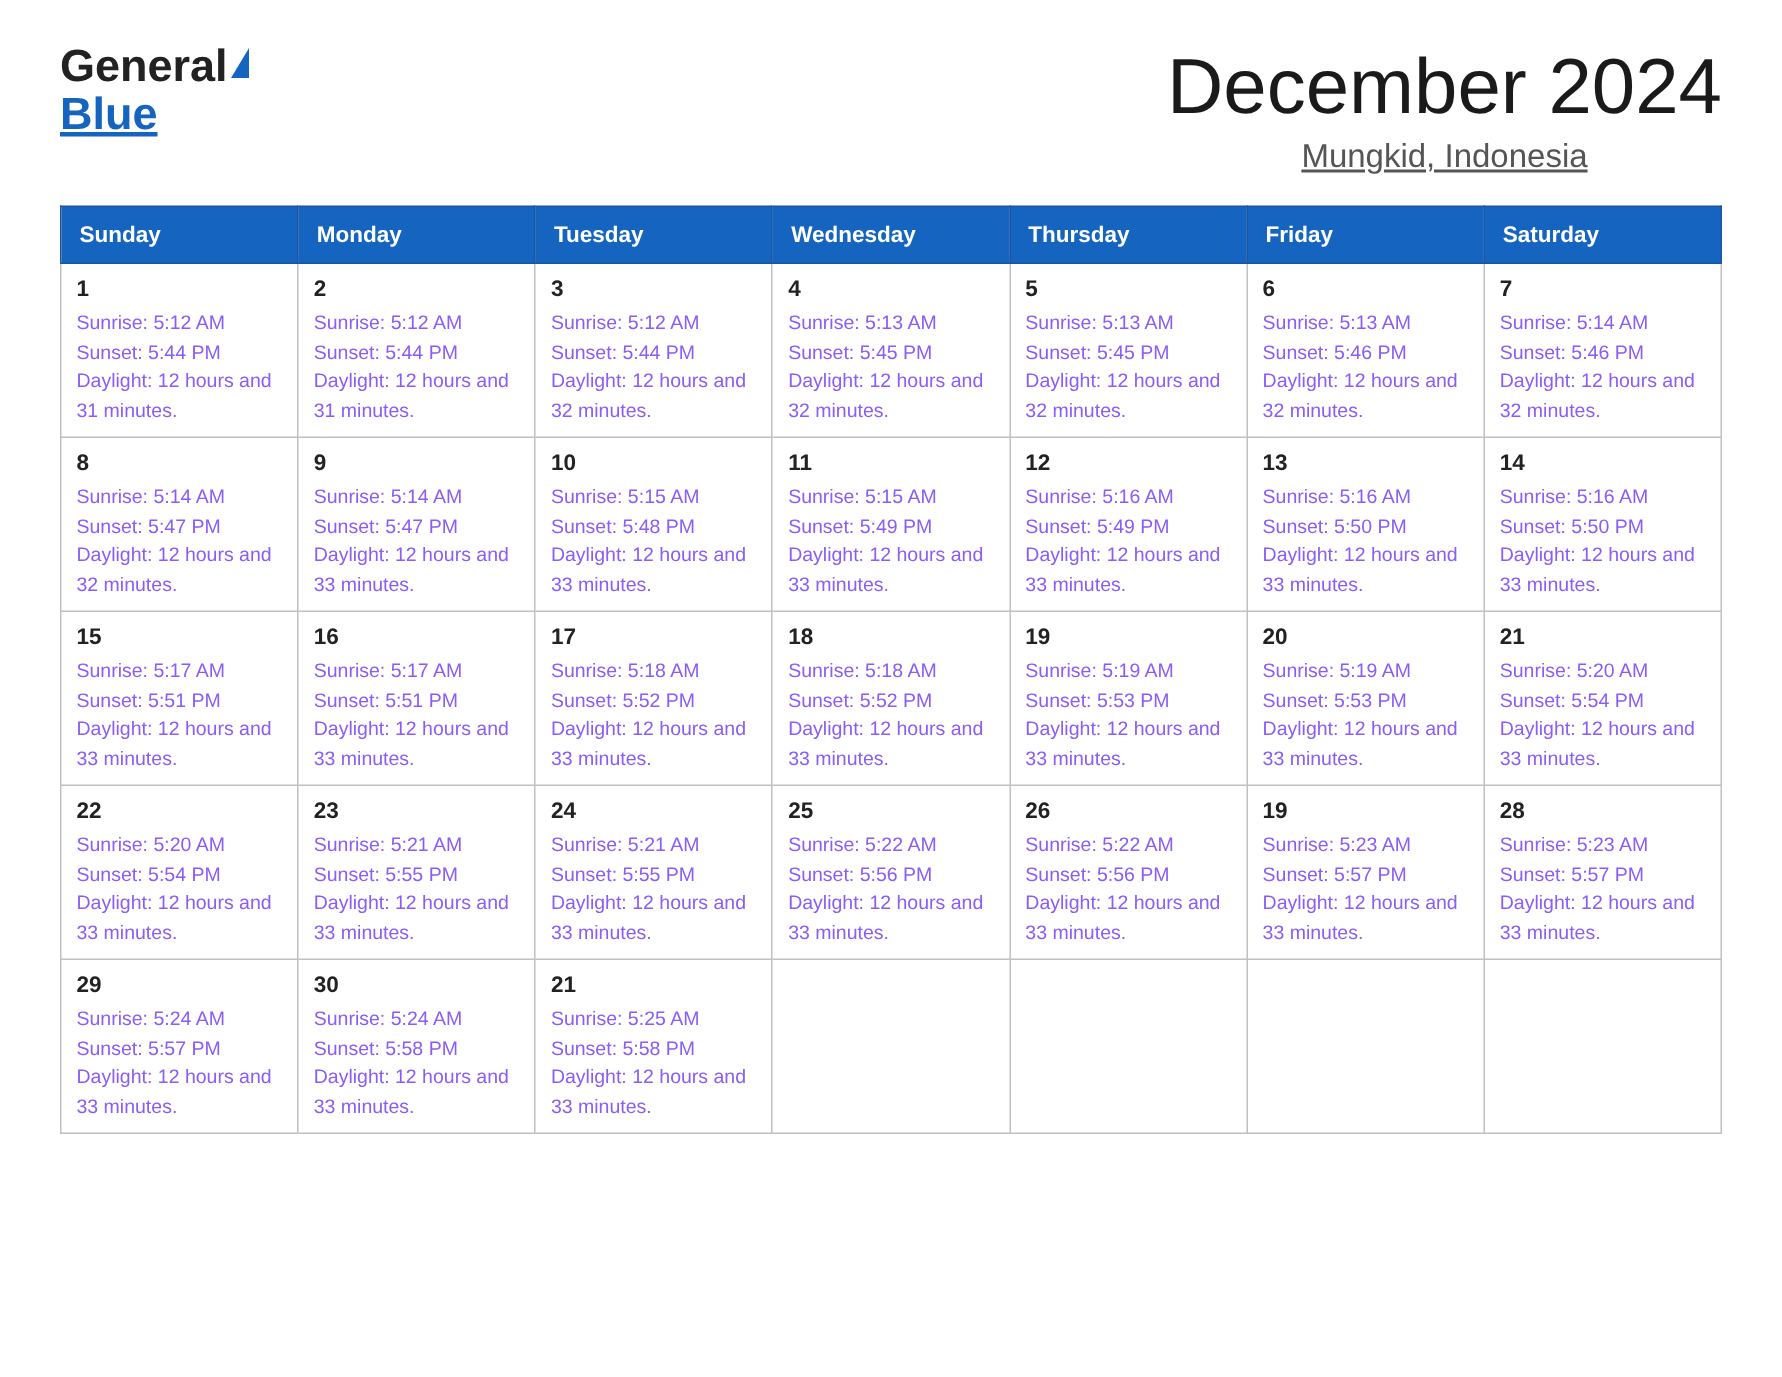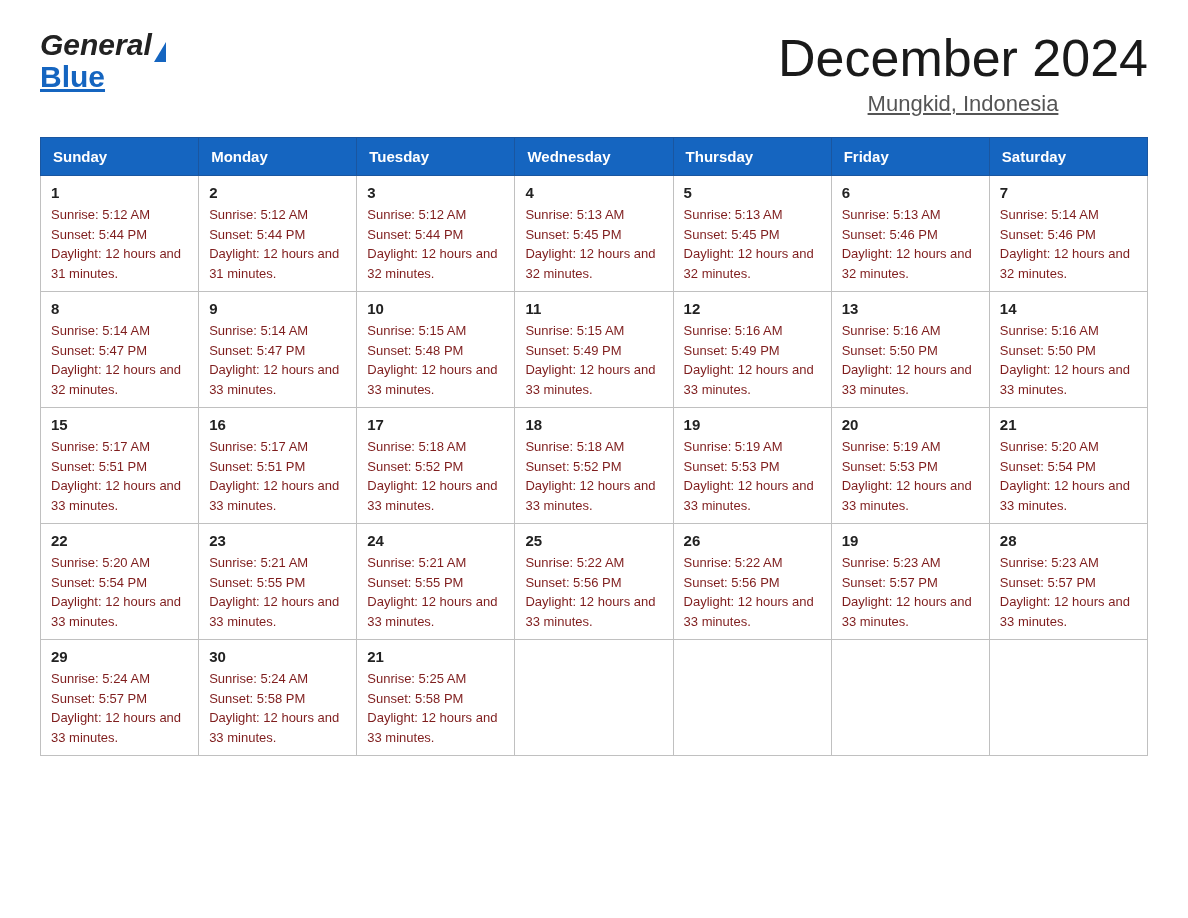--- a/index.html
+++ b/index.html
@@ -61,36 +61,35 @@
     }
     .day-number {
       font-size: 15px;
       font-weight: bold;
       margin-bottom: 4px;
       display: block;
     }
     .day-info {
       font-size: 13px;
       line-height: 1.5;
-      color: #7f1d1d;
+      color: #8b5cf6;
     }
     .calendar tr td {
       background: #fff;
     }
     .calendar tbody tr:nth-child(odd) td {
       background: #fff;
     }
     .empty-cell {
       background: #fff;
     }
     .logo-row {
       display: flex;
-      align-items: flex-end;
+      align-items: flex-start;
       line-height: 1;
-      font-style: italic;
     }
     .logo-text-general {
       font-size: 30px;
       font-weight: bold;
       color: #222;
     }
     .logo-arrow {
       display: inline-block;
       width: 0;
       height: 0;

